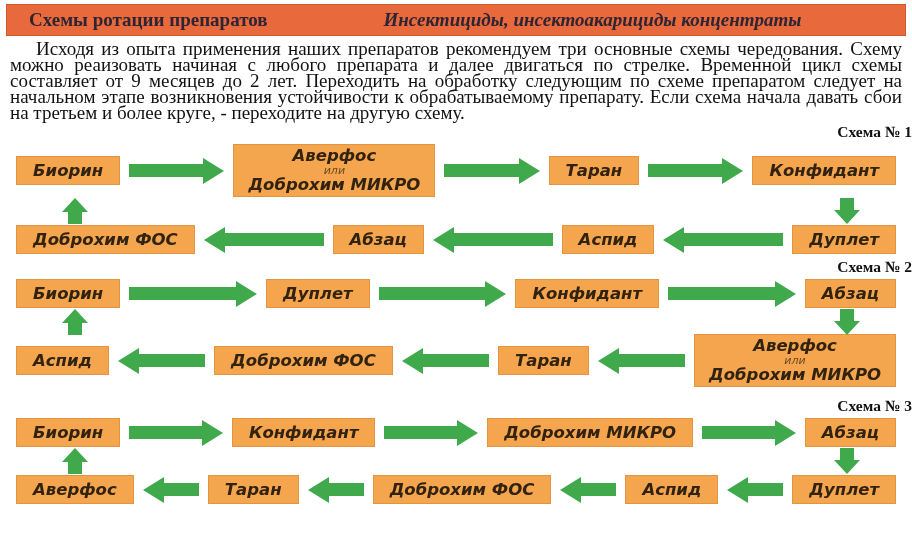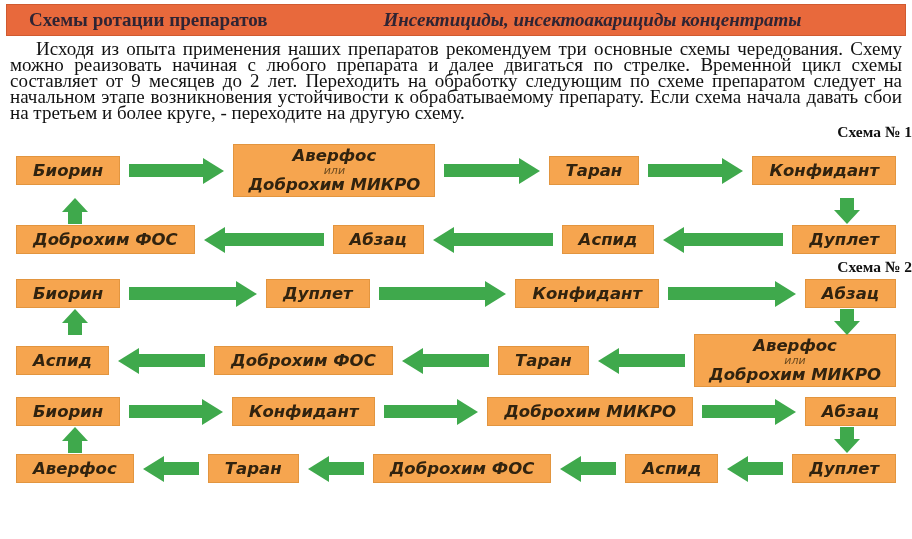--- a/index.html
+++ b/index.html
@@ -202,20 +202,21 @@
           </div>
           <div class="product-box combo">
             <div class="box-line">Аверфос</div>
             <div class="or-line">или</div>
             <div class="box-line">Доброхим МИКРО</div>
           </div>
         </div>
       </div>
     </section>
     <section class="scheme">
+      <div class="scheme-title">Схема № 3</div>
       <div class="flow">
         <div class="row">
           <div class="product-box">
             <div class="box-line">Биорин</div>
           </div>
           <div class="harrow right">
             <div class="h-shaft"></div>
             <div class="h-head right"></div>
           </div>
           <div class="product-box">

